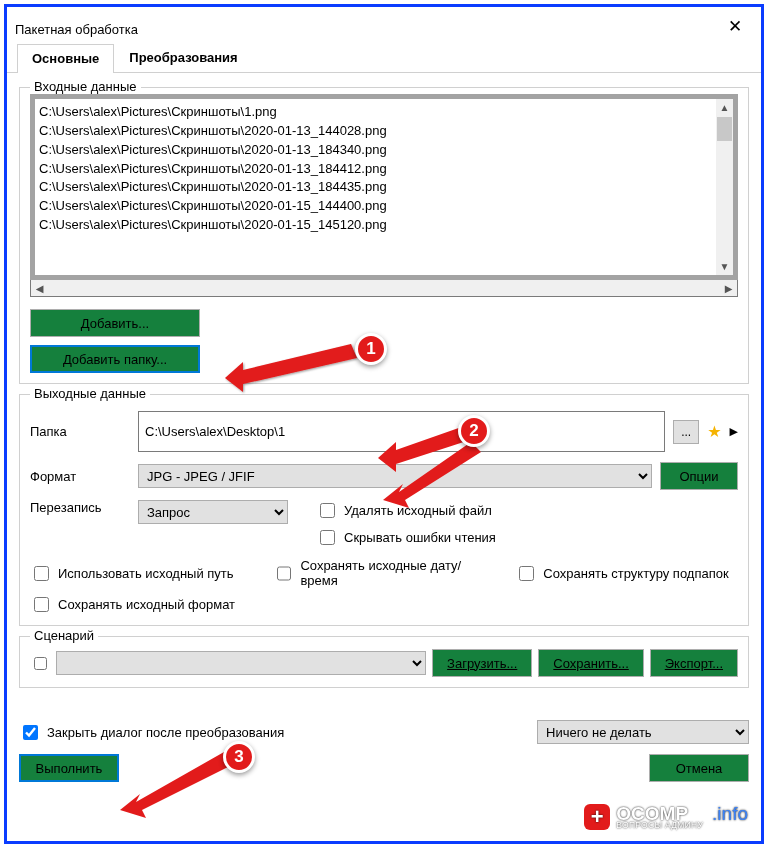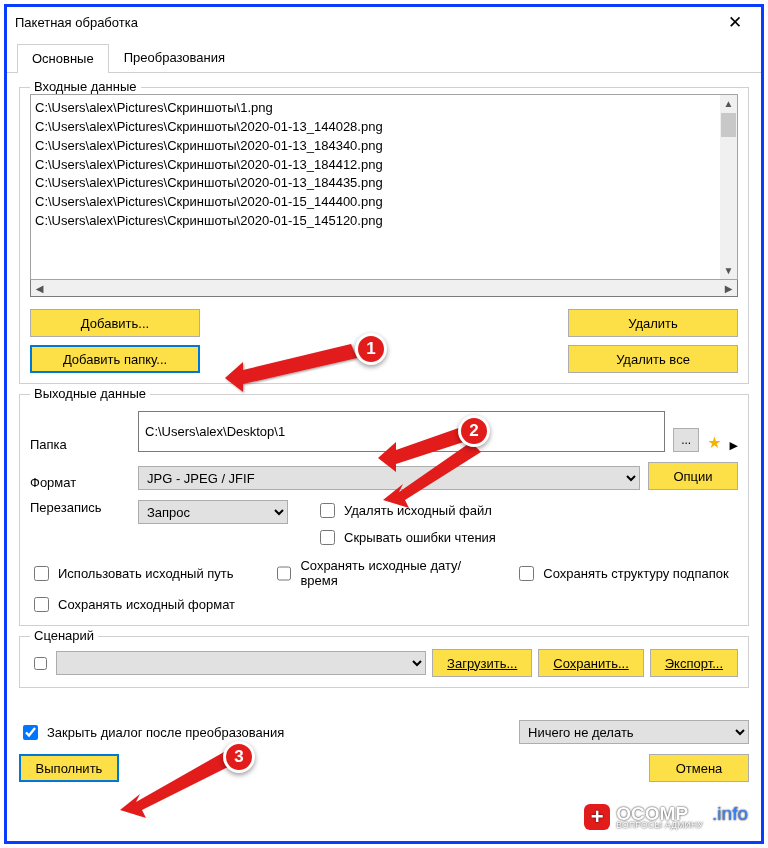--- a/index.html
+++ b/index.html
@@ -1,38 +1,38 @@
 <!DOCTYPE html>
 <html><head>
 <meta charset="utf-8">
 <style>
   * { box-sizing: border-box; font-family: "Segoe UI", Tahoma, sans-serif; }
   body { margin: 0; background: #fff; position: relative; width: 768px; height: 848px; }
   .outer { position: absolute; inset: 4px; border: 3px solid #0a3cff; background: #fff; }
-  .titlebar { display: flex; align-items: center; justify-content: space-between; height: 30px; padding: 0 4px 0 8px; font-size: 13px; }
+  .titlebar { display: flex; align-items: flex-end; justify-content: space-between; height: 30px; padding: 0 4px 0 8px; font-size: 13px; }
   .closex { width: 44px; text-align: center; font-size: 17px; font-family: Arial; cursor: pointer; }
   .tabs { display: flex; border-bottom: 1px solid #d0d0d0; padding: 0 10px; margin-top: 6px; }
-  .tab { padding: 6px 14px 7px; font-size: 13px; border: 1px solid transparent; border-bottom: none; position: relative; cursor: default; }
+  .tab { padding: 6px 14px 7px; font-size: 13px; border: 1px solid transparent; border-bottom: none; position: relative; cursor: default; font-weight: bold; }
   .tab.active { border-color: #d0d0d0; background: #fff; top: 1px; }
   .body { padding: 8px 12px 12px; }
   .group { border: 1px solid #d0d0d0; margin: 6px 0 10px; padding: 6px 10px 10px; position: relative; }
   .group-legend { position: absolute; top: -9px; left: 10px; background: #fff; padding: 0 4px; font-size: 13px; }
-  .listwrap { border: 1px solid #a3a3a3; height: 186px; display: flex; }
+  .listwrap { border: 5px solid #a3a3a3; height: 186px; display: flex; }
   .listitems { flex: 1; overflow: hidden; padding: 4px 2px 2px 4px; font-size: 13px; line-height: 1.45; white-space: nowrap; }
   .vscroll { width: 17px; background: #f0f0f0; display: flex; flex-direction: column; justify-content: space-between; align-items: center; }
   .vscroll .arr { width: 100%; height: 17px; text-align: center; font-size: 10px; line-height: 17px; color: #555; }
   .vscroll .thumb { width: 15px; height: 24px; background: #c8c8c8; margin-top: 1px; }
   .hscroll { height: 17px; background: #f0f0f0; display: flex; justify-content: space-between; align-items: center; border: 1px solid #7a7a7a; border-top: none; }
   .hscroll .arr { width: 17px; text-align: center; font-size: 10px; color: #555; }
   .btnrow { display: flex; justify-content: space-between; margin-top: 12px; }
   .btncol { display: flex; flex-direction: column; gap: 8px; }
-  button.std { height: 28px; font-size: 13px; background: #fde047; border: 1px solid #adadad; cursor: pointer; padding: 0 14px; }
+  button.std { height: 28px; font-size: 13px; background: #15803d; border: 1px solid #adadad; cursor: pointer; padding: 0 14px; }
   button.std.wide { width: 170px; }
   button.std.focus { outline: 2px solid #0078d7; outline-offset: -2px; }
-  .formrow { display: flex; align-items: flex-end; margin: 10px 0; font-size: 13px; gap: 8px; }
+  .formrow { display: flex; align-items: center; margin: 10px 0; font-size: 13px; gap: 8px; }
   .formrow .lbl { width: 100px; }
   input.txt { font-size: 13px; padding: 6px 6px; border: 1px solid #7a7a7a; height: 41px; }
   select.sel { font-size: 13px; padding: 2px 4px; height: 24px; border: 1px solid #adadad; background: #e1e1e1; }
   .star { color: #f5b301; font-size: 16px; }
   .smallbtn { width: 26px; height: 24px; background: #e1e1e1; border: 1px solid #adadad; font-size: 12px; cursor: pointer; padding: 0; }
   .chkgrid { display: grid; grid-template-columns: 1fr 1fr 1fr; gap: 6px 20px; margin-top: 4px; }
   .chk { display: flex; align-items: center; gap: 6px; font-size: 13px; }
   .chk input { width: 15px; height: 15px; }
   .bottom { padding: 0 12px 10px; }
   .scenrow { display: flex; gap: 6px; align-items: center; text-decoration: underline; }
@@ -85,44 +85,40 @@
       </div>
       <div class="hscroll">
         <div class="arr">◀</div>
         <div class="arr">▶</div>
       </div>
       <div class="btnrow">
         <div class="btncol">
           <button class="std wide">Добавить...</button>
           <button class="std wide focus">Добавить папку...</button>
         </div>
-        <div class="btncol">
-          <button class="std wide">Удалить</button>
-          <button class="std wide">Удалить все</button>
-        </div>
       </div>
     </div>
 
     <div class="group">
       <div class="group-legend">Выходные данные</div>
 
       <div class="formrow">
         <div class="lbl">Папка</div>
         <input class="txt" style="flex: 1 1 0%;" value="C:\Users\alex\Desktop\1">
         <button class="smallbtn">...</button>
         <span class="star">★</span>
         <span style="font-size:11px;">▶</span>
       </div>
 
       <div class="formrow">
         <div class="lbl">Формат</div>
         <select class="sel" style="flex:1">
           <option>JPG - JPEG / JFIF</option>
         </select>
-        <button class="std" style="width:90px">Oпции</button>
+        <button class="std" style="width:78px">Oпции</button>
       </div>
 
       <div class="formrow" style="align-items:flex-start">
         <div class="lbl">Перезапись</div>
         <select class="sel" style="width:150px">
           <option>Запрос</option>
         </select>
         <div style="flex:1; display:flex; flex-direction:column; gap:6px; margin-left:20px;">
           <label class="chk">
               <input type="checkbox" style="">
@@ -166,21 +162,21 @@
       </div>
     </div>
   </div>
 
   <div class="bottom">
     <div class="footer">
       <label class="footerL chk">
         <input type="checkbox" checked="" style="">
           <span>Закрыть диалог после преобразования</span>
       </label>
-      <select class="sel" style="width:230px">
+      <select class="sel" style="width:212px">
         <option>Ничего не делать</option>
       </select>
     </div>
     <div class="footer">
       <button class="std focus" style="width:100px">Выполнить</button>
       <button class="std" style="width:100px">Отмена</button>
     </div>
   </div>
 </div>
 

